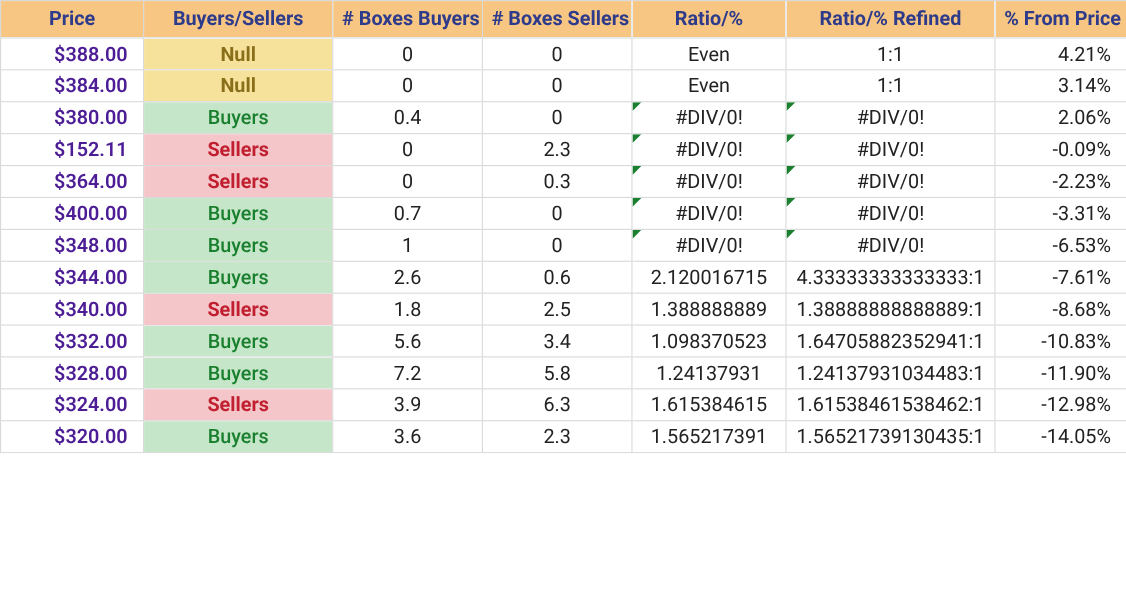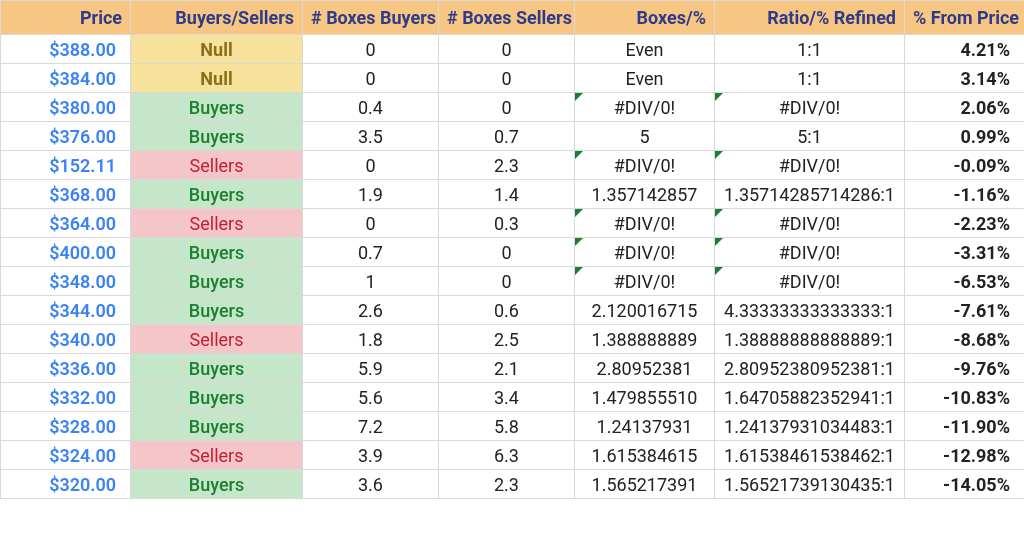--- a/index.html
+++ b/index.html
@@ -34,30 +34,30 @@
     height: 20px;
     white-space: nowrap;
     overflow: hidden;
     position: relative;
   }
   th {
     background: var(--header-bg);
     color: var(--header-fg);
     font-weight: 700;
     font-size: 18px;
-    text-align: right;
+    text-align: center;
     padding-top:6px; padding-bottom:6px;
   }
   td { text-align: center; }
   td.col-price,
-  td.col-pct { text-align: right; padding-right: 14px; font-weight: bold; }
-  td.col-price { font-weight: 600; color:#3b82f6; }
+  td.col-pct { text-align: right; padding-right: 14px; }
+  td.col-price { font-weight: 600; color:#4c1d95; }
 
   .bs-buyers  { background: var(--green-bg);  color: var(--green-fg);  font-weight:500; }
-  .bs-sellers { background: var(--red-bg);    color: var(--red-fg);    font-weight:400; }
+  .bs-sellers { background: var(--red-bg);    color: var(--red-fg);    font-weight:700; }
   .bs-null    { background: var(--yellow-bg); color: var(--yellow-fg); font-weight:700; }
 
   .err-mark::before {
     content: "";
     position: absolute;
     top: 0; left: 0;
     width: 0; height: 0;
     border-top: 8px solid var(--err-mark);
     border-right: 8px solid transparent;
   }
@@ -82,21 +82,21 @@
     <col class="c-ratio">
       <col class="c-ratior">
       <col class="c-pct">
   </colgroup>
   <thead>
     <tr>
       <th>Price</th>
       <th>Buyers/Sellers</th>
       <th># Boxes Buyers</th>
       <th># Boxes Sellers</th>
-      <th>Boxes/%</th>
+      <th>Ratio/%</th>
       <th>Ratio/% Refined</th>
       <th>% From Price</th>
     </tr>
   </thead>
   <tbody id="tbody">
       <tr>
         <td class="col-price">$388.00</td>
         <td class="col-bs bs-null">Null</td>
         <td class="col-nb">0</td>
         <td class="col-ns">0</td>
@@ -116,45 +116,27 @@
       <tr>
         <td class="col-price">$380.00</td>
         <td class="col-bs bs-buyers">Buyers</td>
         <td class="col-nb">0.4</td>
         <td class="col-ns">0</td>
         <td class="col-ratio err-mark">#DIV/0!</td>
         <td class="col-ratior err-mark">#DIV/0!</td>
         <td class="col-pct">2.06%</td>
       </tr>
       <tr>
-        <td class="col-price">$376.00</td>
-        <td class="col-bs bs-buyers">Buyers</td>
-        <td class="col-nb">3.5</td>
-        <td class="col-ns">0.7</td>
-        <td class="col-ratio">5</td>
-        <td class="col-ratior">5:1</td>
-        <td class="col-pct">0.99%</td>
-      </tr>
-      <tr>
         <td class="col-price">$152.11</td>
         <td class="col-bs bs-sellers">Sellers</td>
         <td class="col-nb">0</td>
         <td class="col-ns">2.3</td>
         <td class="col-ratio err-mark">#DIV/0!</td>
         <td class="col-ratior err-mark">#DIV/0!</td>
         <td class="col-pct">-0.09%</td>
-      </tr>
-      <tr>
-        <td class="col-price">$368.00</td>
-        <td class="col-bs bs-buyers">Buyers</td>
-        <td class="col-nb">1.9</td>
-        <td class="col-ns">1.4</td>
-        <td class="col-ratio">1.357142857</td>
-        <td class="col-ratior">1.35714285714286:1</td>
-        <td class="col-pct">-1.16%</td>
       </tr>
       <tr>
         <td class="col-price">$364.00</td>
         <td class="col-bs bs-sellers">Sellers</td>
         <td class="col-nb">0</td>
         <td class="col-ns">0.3</td>
         <td class="col-ratio err-mark">#DIV/0!</td>
         <td class="col-ratior err-mark">#DIV/0!</td>
         <td class="col-pct">-2.23%</td>
       </tr>
@@ -188,34 +170,25 @@
       <tr>
         <td class="col-price">$340.00</td>
         <td class="col-bs bs-sellers">Sellers</td>
         <td class="col-nb">1.8</td>
         <td class="col-ns">2.5</td>
         <td class="col-ratio">1.388888889</td>
         <td class="col-ratior">1.38888888888889:1</td>
         <td class="col-pct">-8.68%</td>
       </tr>
       <tr>
-        <td class="col-price">$336.00</td>
-        <td class="col-bs bs-buyers">Buyers</td>
-        <td class="col-nb">5.9</td>
-        <td class="col-ns">2.1</td>
-        <td class="col-ratio">2.80952381</td>
-        <td class="col-ratior">2.80952380952381:1</td>
-        <td class="col-pct">-9.76%</td>
-      </tr>
-      <tr>
         <td class="col-price">$332.00</td>
         <td class="col-bs bs-buyers">Buyers</td>
         <td class="col-nb">5.6</td>
         <td class="col-ns">3.4</td>
-        <td class="col-ratio">1.479855510</td>
+        <td class="col-ratio">1.098370523</td>
         <td class="col-ratior">1.64705882352941:1</td>
         <td class="col-pct">-10.83%</td>
       </tr>
       <tr>
         <td class="col-price">$328.00</td>
         <td class="col-bs bs-buyers">Buyers</td>
         <td class="col-nb">7.2</td>
         <td class="col-ns">5.8</td>
         <td class="col-ratio">1.24137931</td>
         <td class="col-ratior">1.24137931034483:1</td>

